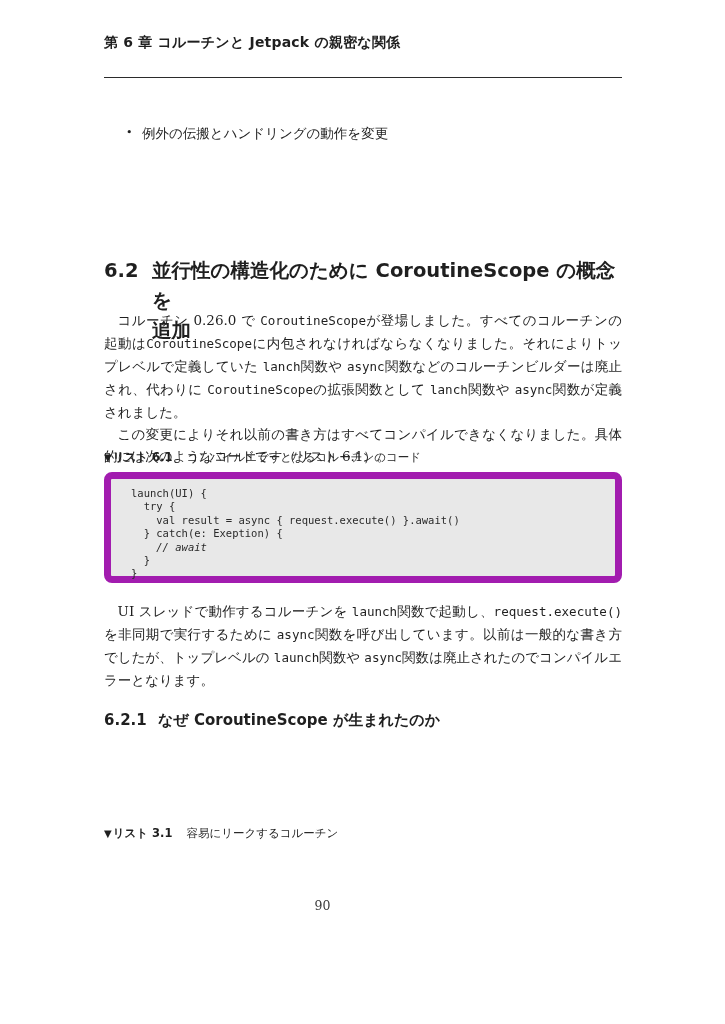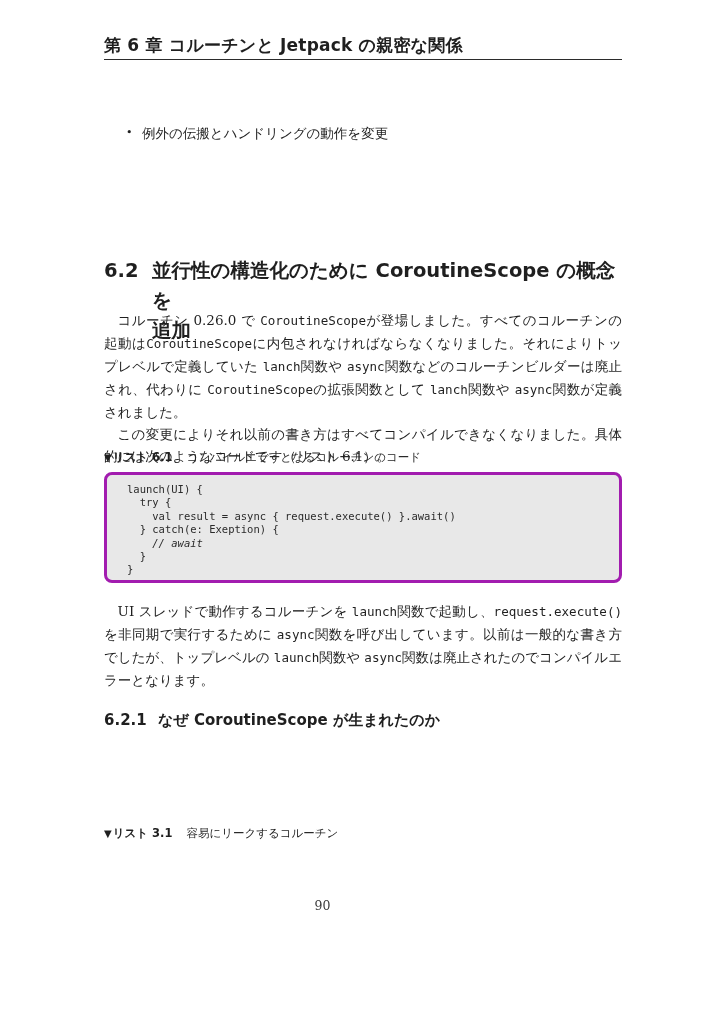--- a/index.html
+++ b/index.html
@@ -13,22 +13,22 @@
     font-family: "DejaVu Serif", serif;
     color: #1f1f1f;
   }
   .abs { position: absolute; left: 104px; width: 518px; }
 
   
   .running-header {
     top: 34px;
     font-family: "DejaVu Sans", "Liberation Sans", sans-serif;
     font-weight: bold;
-    font-size: 17px;
-    padding-bottom: 2px;
+    font-size: 14px;
+    padding-bottom: 25px;
     border-bottom: 1.5px solid #2b2b2b;
     letter-spacing: 0.2px;
   }
 
   
   .body-text {
     font-size: 13.5px;
     line-height: 22px;
     text-align: justify;
   }
@@ -81,21 +81,21 @@
   .cap-marker { font-size: 10px; }
   .cap-label { font-weight: bold; margin-left: 1px; }
   .cap-text { margin-left: 14px; }
 
   
   .code-block {
     top: 472px;
     height: 111px;
     box-sizing: border-box;
     background: #e8e8e8;
-    border: 3px solid #a21caf;
+    border: 7px solid #a21caf;
     border-radius: 8px;
     padding: 8px 4px 8px 20px;
     font-family: "DejaVu Sans Mono", "Liberation Mono", monospace;
     font-size: 10.5px;
     line-height: 13.4px;
     color: #2a2a2a;
   }
   .code-block div { white-space: pre; }
   .code-block .comment { font-style: italic; }
 

